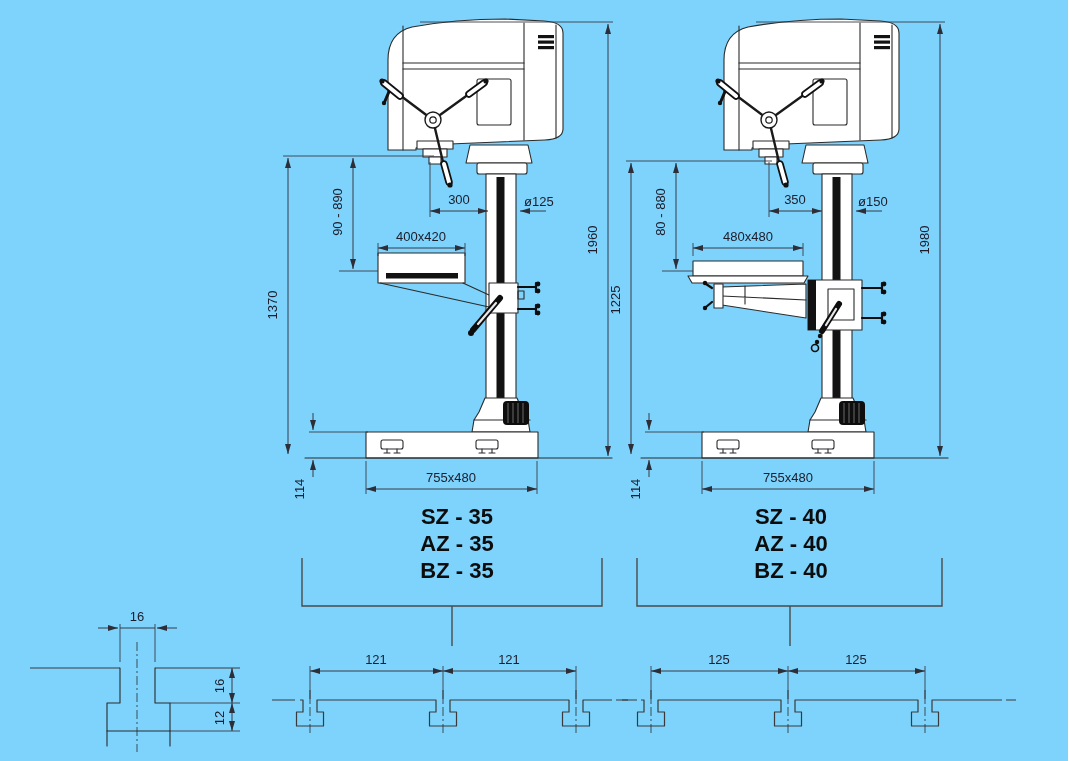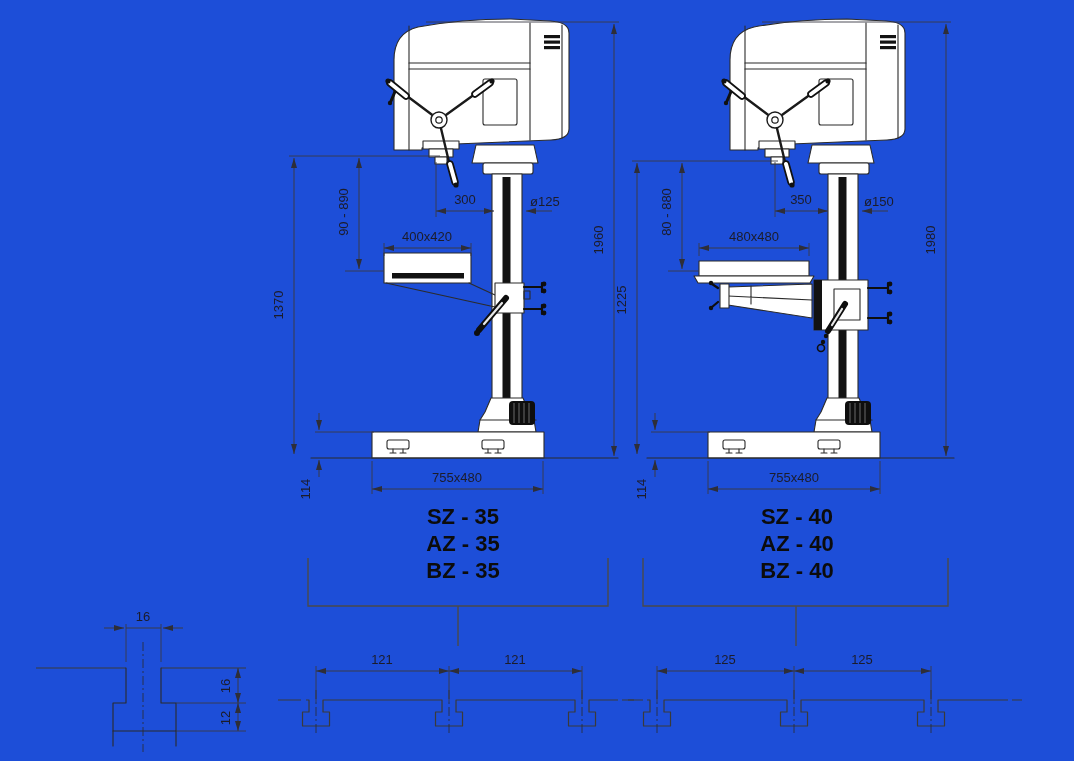--- a/index.html
+++ b/index.html
@@ -1,16 +1,16 @@
 <!DOCTYPE html>
 <html><head>
 <meta charset="utf-8">
 <style>
   html,body{margin:0;padding:0;background:#ffffff;}
-  .page{width:1068px;height:761px;position:relative;background:#1d4ed8;overflow:hidden;padding-left:6px;}
+  .page{width:1068px;height:761px;position:relative;background:#7dd3fc;overflow:hidden;}
   .ln{fill:none;stroke:#2b2b2b;stroke-width:1.1;stroke-linejoin:round;stroke-linecap:round;}
   .lnw{fill:#ffffff;stroke:#2b2b2b;stroke-width:1.1;stroke-linejoin:round;}
   .fillb{fill:#121212;stroke:none;}
   .dim{fill:none;stroke:#3a3a46;stroke-width:1;}
   .ext{fill:none;stroke:#3a3a46;stroke-width:0.9;}
   .dimtxt{font:13px "Liberation Sans",sans-serif;fill:#1c1c2a;}
   .modeltxt{font:bold 22px "Liberation Sans",sans-serif;fill:#0c0c0c;}
   .mid{text-anchor:middle;}
   .cl{fill:none;stroke:#2b2b2b;stroke-width:0.8;stroke-dasharray:9 3 2 3;}
   .bracket{fill:none;stroke:#4a4a4a;stroke-width:1.4;}

